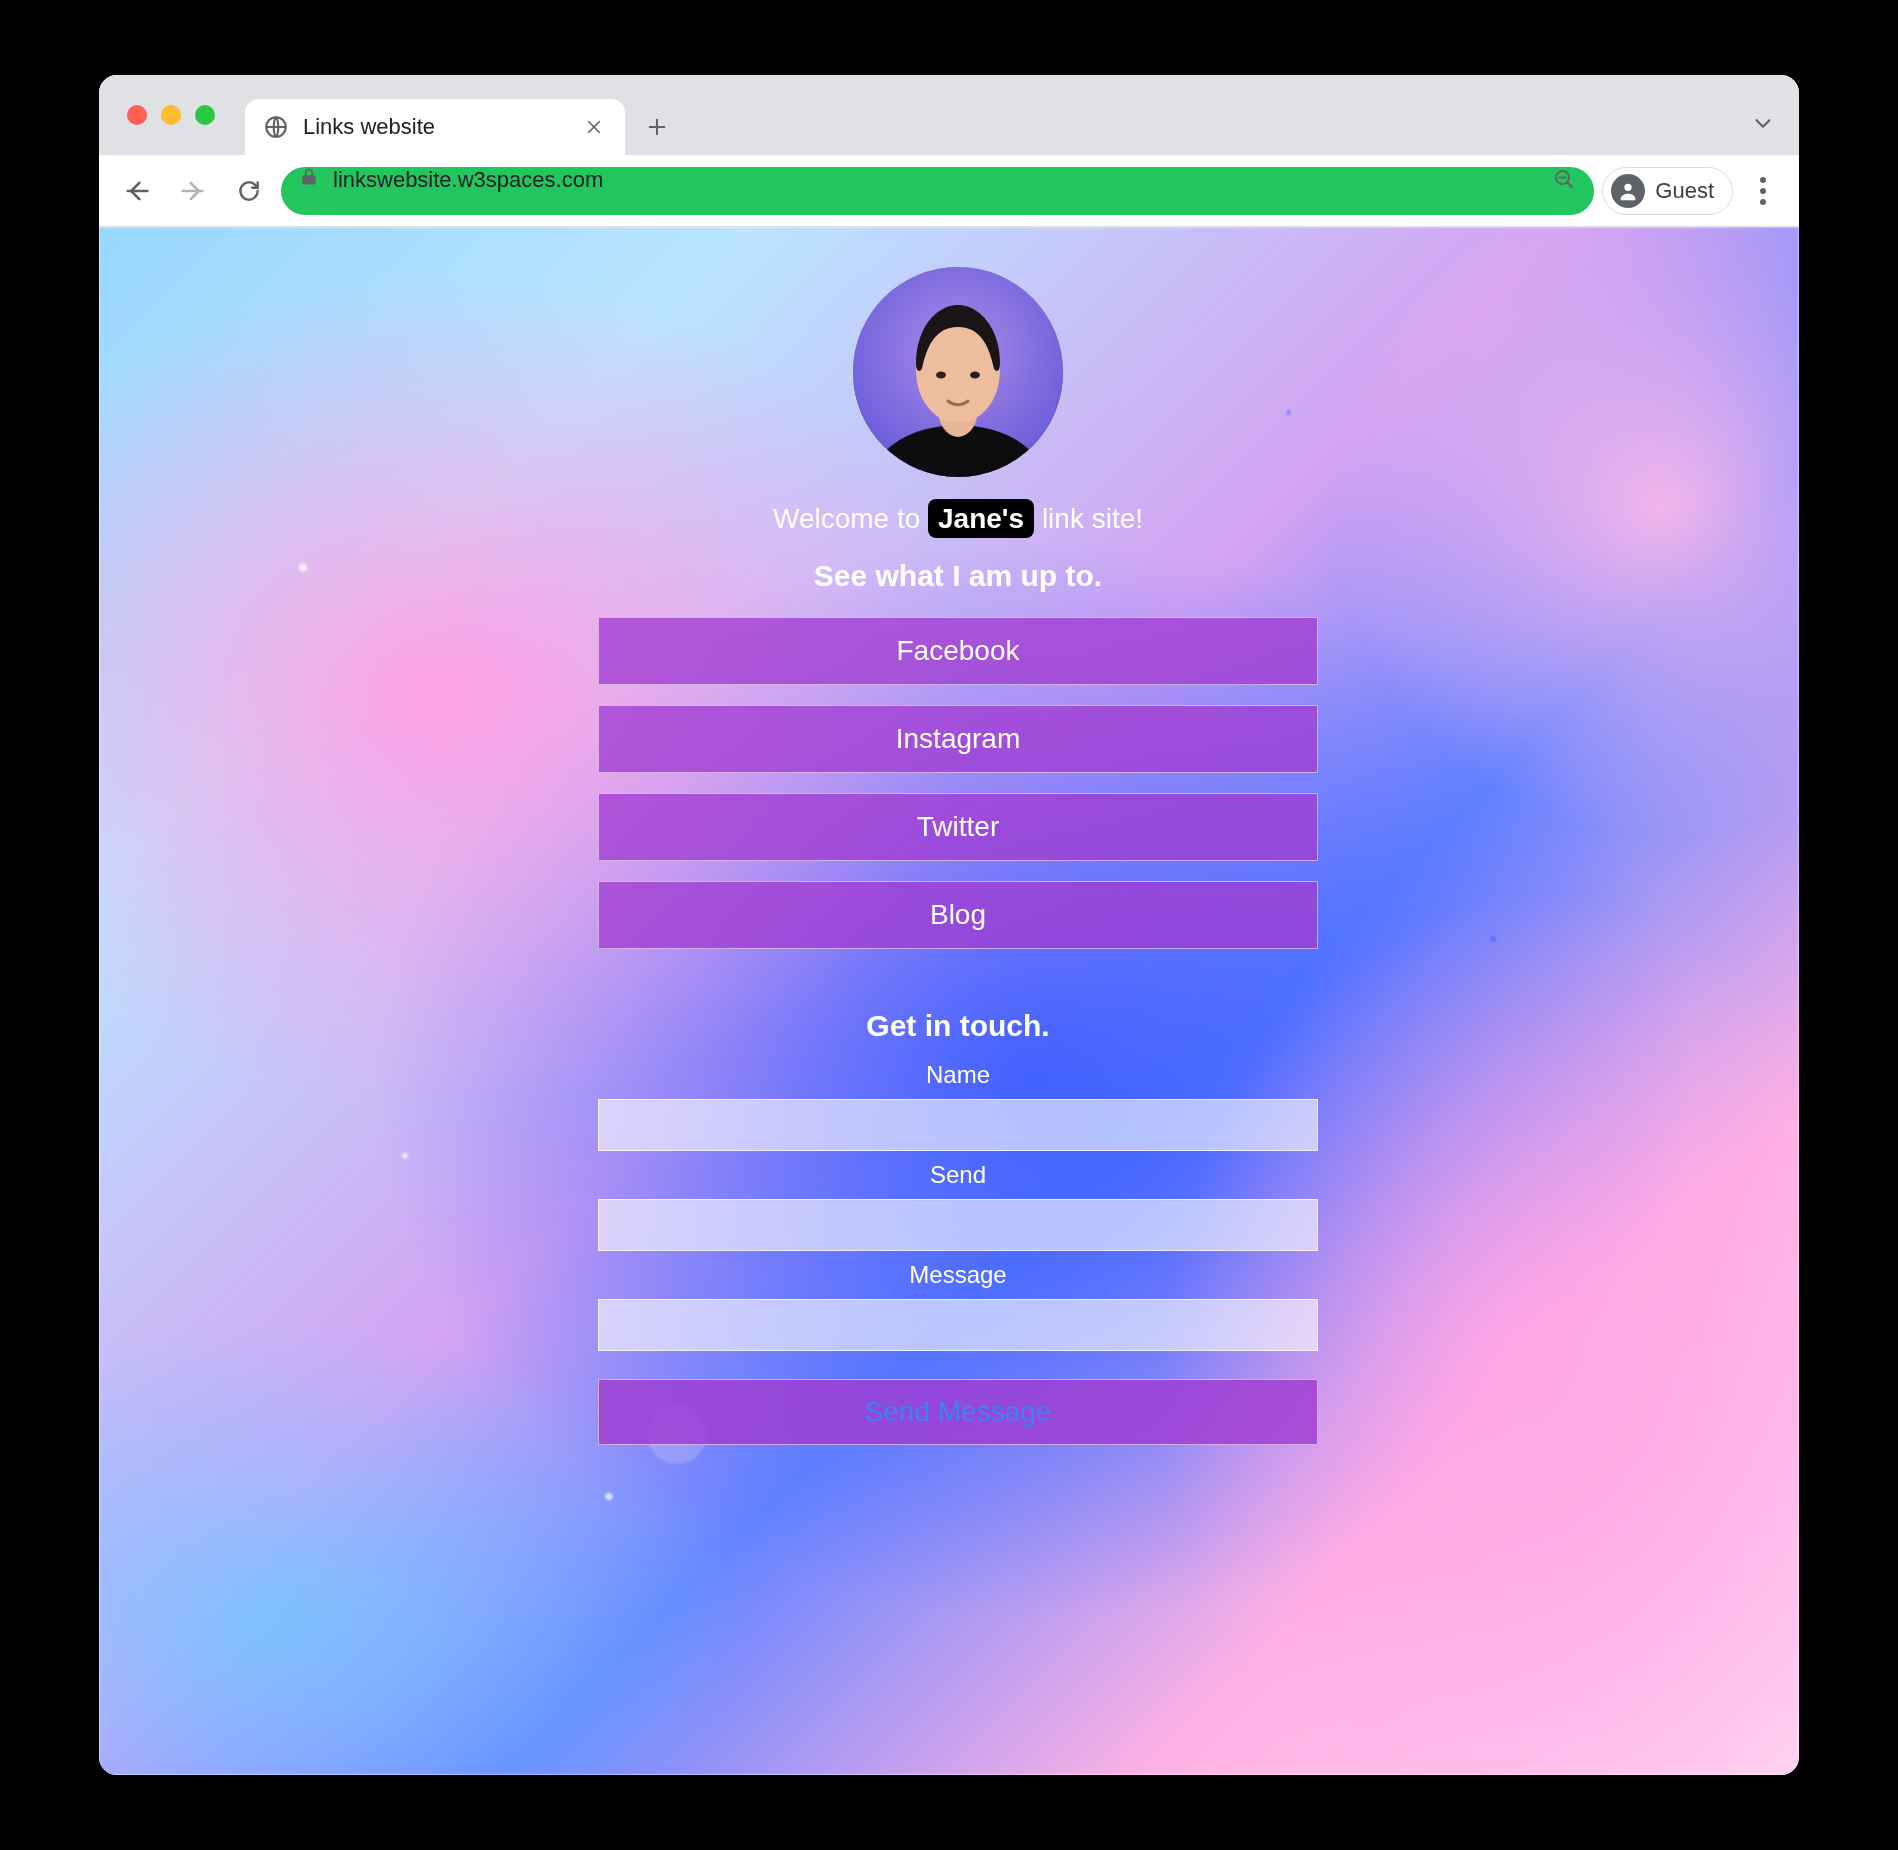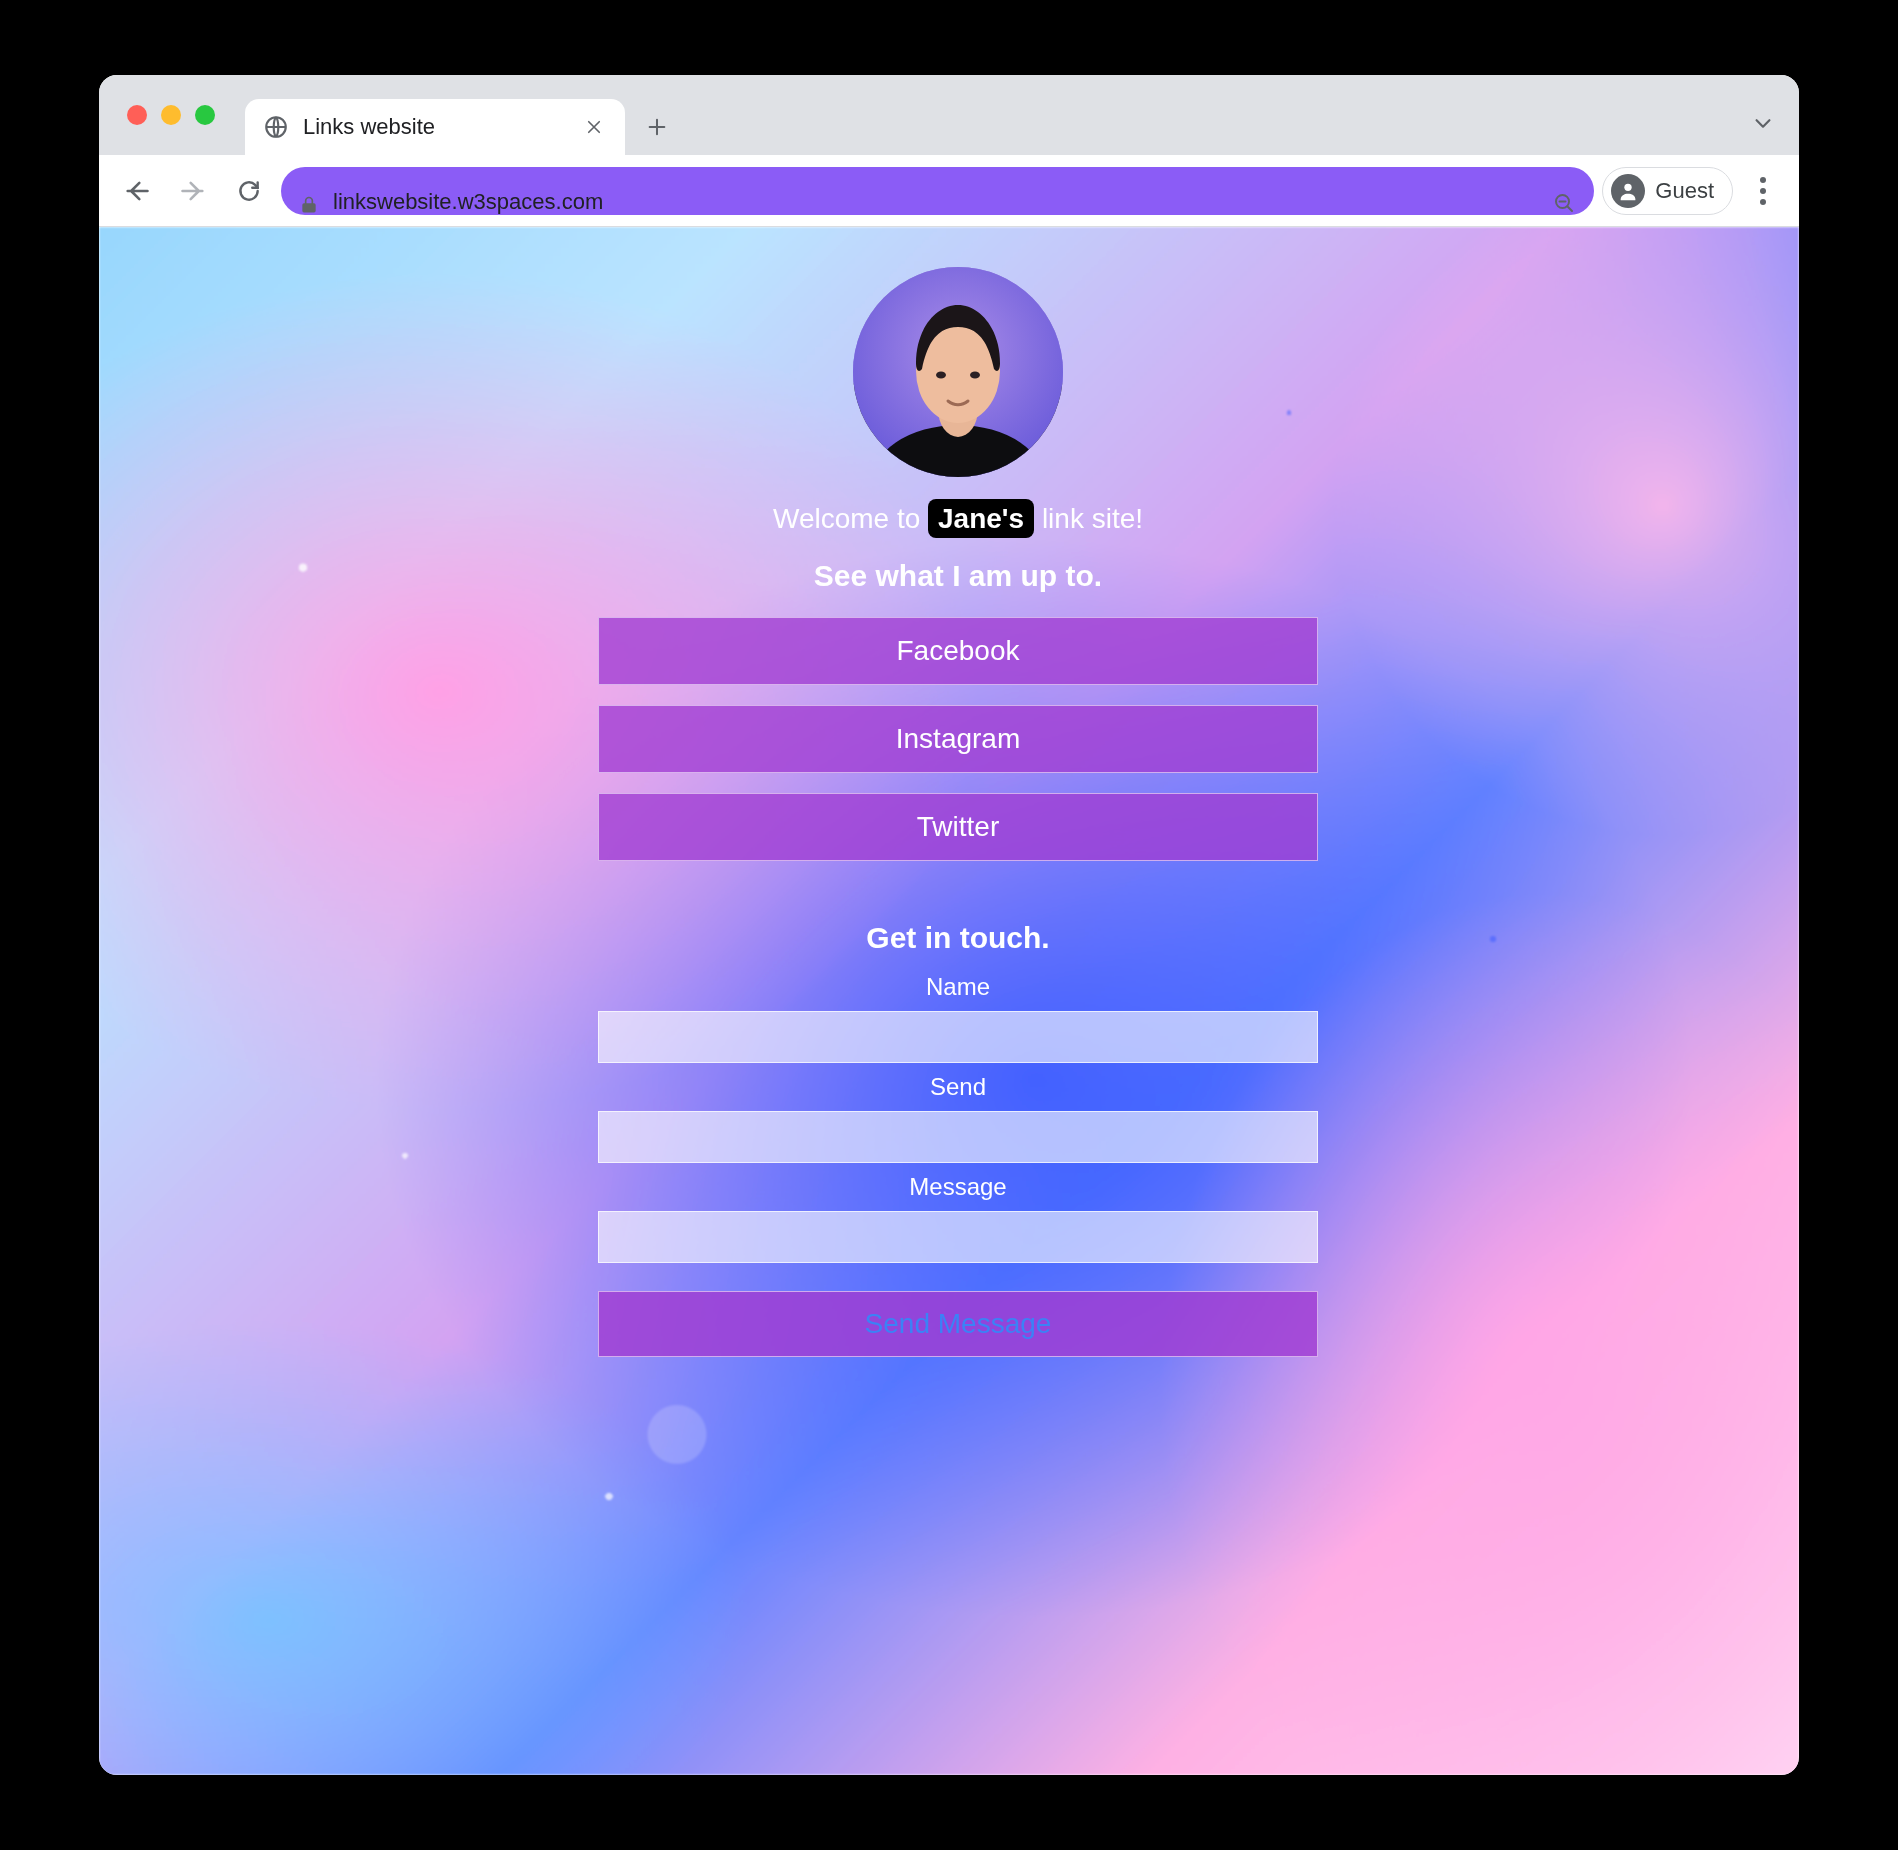--- a/index.html
+++ b/index.html
@@ -96,24 +96,24 @@
     width:48px;height:48px;
     display:flex;align-items:center;justify-content:center;
     border-radius:50%;
     cursor:pointer;
     color:#5f6368;
   }
   .tb-btn.disabled { color:#b0b3b8; cursor:default; }
   .addr-bar {
     flex:1;
     height:48px;
-    background:#8b5cf6;
+    background:#22c55e;
     border-radius:24px;
     display:flex;
-    align-items:flex-end;
+    align-items:flex-start;
     padding: 0 18px;
     gap:14px;
     font-size:22px;
     color:#202124;
   }
   .addr-text { flex:1; overflow:hidden; white-space:nowrap; }
   .guest-chip {
     display:flex;align-items:center;gap:10px;
     border:1px solid #dadce0;border-radius:26px;
     padding:6px 18px 6px 8px;
@@ -363,20 +363,21 @@
       <div class="welcome">
         <span>Welcome to </span><span class="pill">Jane's</span><span> link site!</span>
       </div>
 
       <div class="subhead">See what I am up to.</div>
 
       <div class="links">
         <a class="link-btn">Facebook</a>
         <a class="link-btn">Instagram</a>
         <a class="link-btn">Twitter</a>
+        <a class="link-btn">Blog</a>
       </div>
 
       <div class="contact-head">Get in touch.</div>
 
       <div class="form">
         <label>Name</label>
         <input type="text" style="">
         <label>Send</label>
         <input type="text" style="">
         <label>Message</label>

